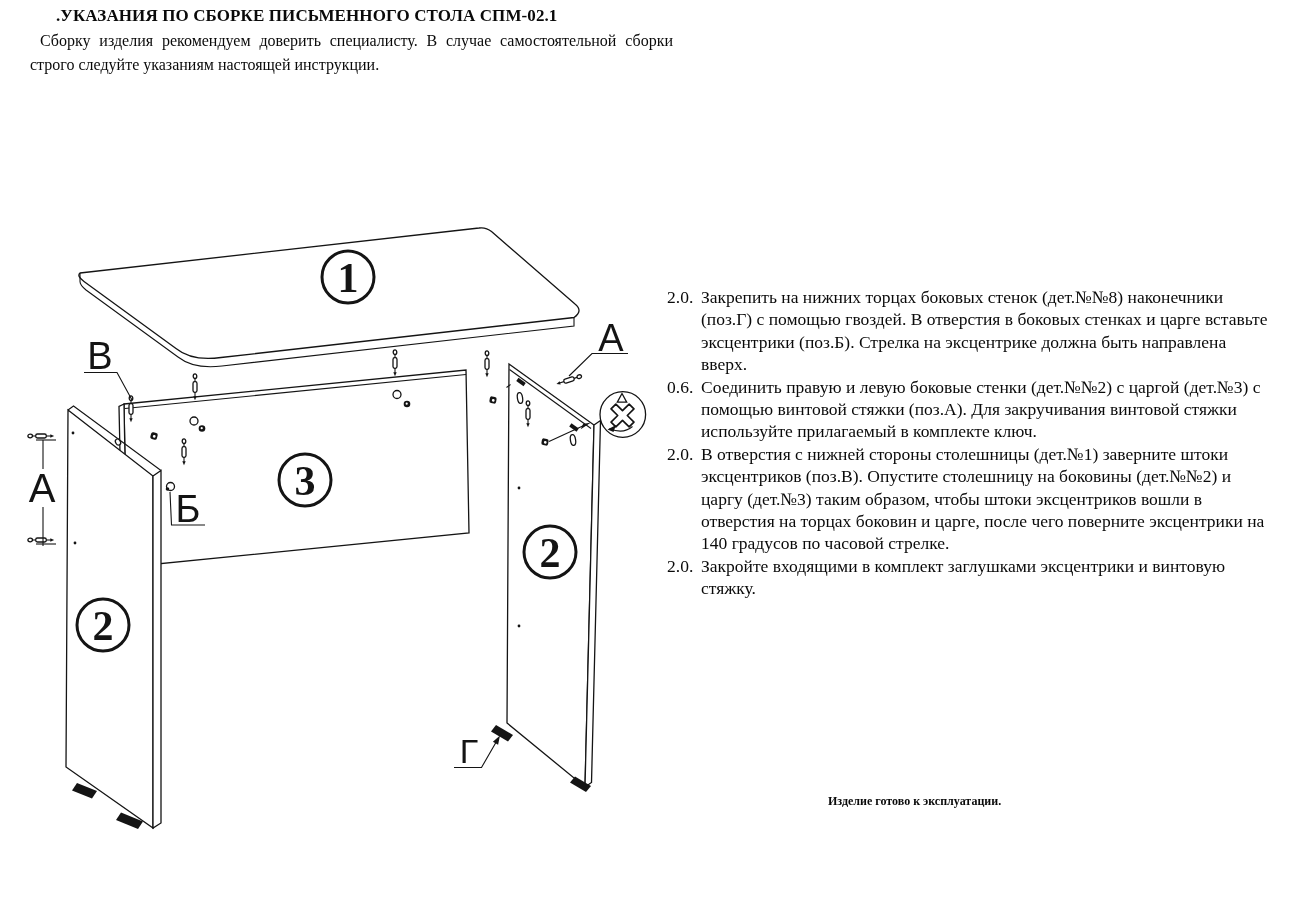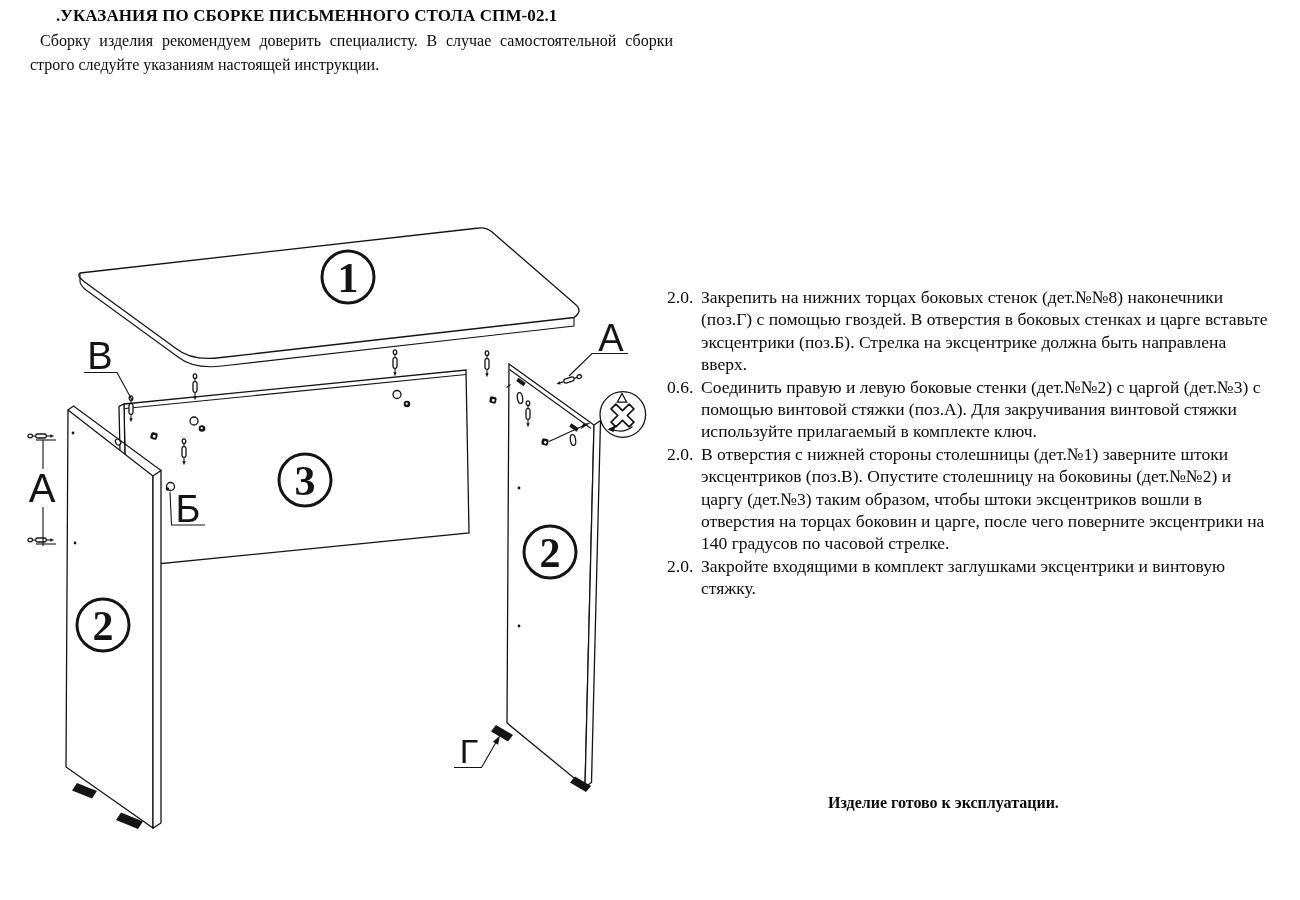--- a/index.html
+++ b/index.html
@@ -7,21 +7,21 @@
     width:1300px;height:900px;background:#ffffff;position:relative;
     font-family:"Liberation Serif",serif;color:#0a0a0a;overflow:hidden;
   }
   .page{position:absolute;inset:0;background:#fff;}
   .top-block{position:absolute;left:30px;top:6px;width:643px;}
   .title{font-size:17px;font-weight:700;margin:0 0 3px 0;padding-left:26px;letter-spacing:.1px;}
   .intro{font-size:16px;line-height:24px;text-align:justify;text-indent:10px;margin:0;}
   .steps{position:absolute;left:667px;top:286px;width:601px;font-size:17.5px;line-height:22.4px;}
   .step{position:relative;padding-left:34px;}
   .step .num{position:absolute;left:0;top:0;}
-  .footer{position:absolute;left:828px;top:794px;font-size:16px;font-weight:700;}
+  .footer{position:absolute;left:828px;top:794px;font-size:12px;font-weight:700;}
   .diagram{position:absolute;left:20px;top:200px;width:640px;height:660px;}
   
   .ln{fill:none;stroke:#141414;stroke-width:1.3px;}
   .thin{stroke-width:1.1px;}
   .wf{fill:#ffffff;stroke:#141414;stroke-width:1.3px;}
   .bf{fill:#141414;stroke:none;}
   .lbl{font-family:"Liberation Sans",sans-serif;fill:#141414;text-anchor:middle;}
   .callout-circle{fill:#ffffff;stroke:#141414;stroke-width:3px;}
   .callout-num{font-family:"Liberation Serif",serif;font-weight:700;font-size:42px;fill:#141414;text-anchor:middle;}
 </style>

